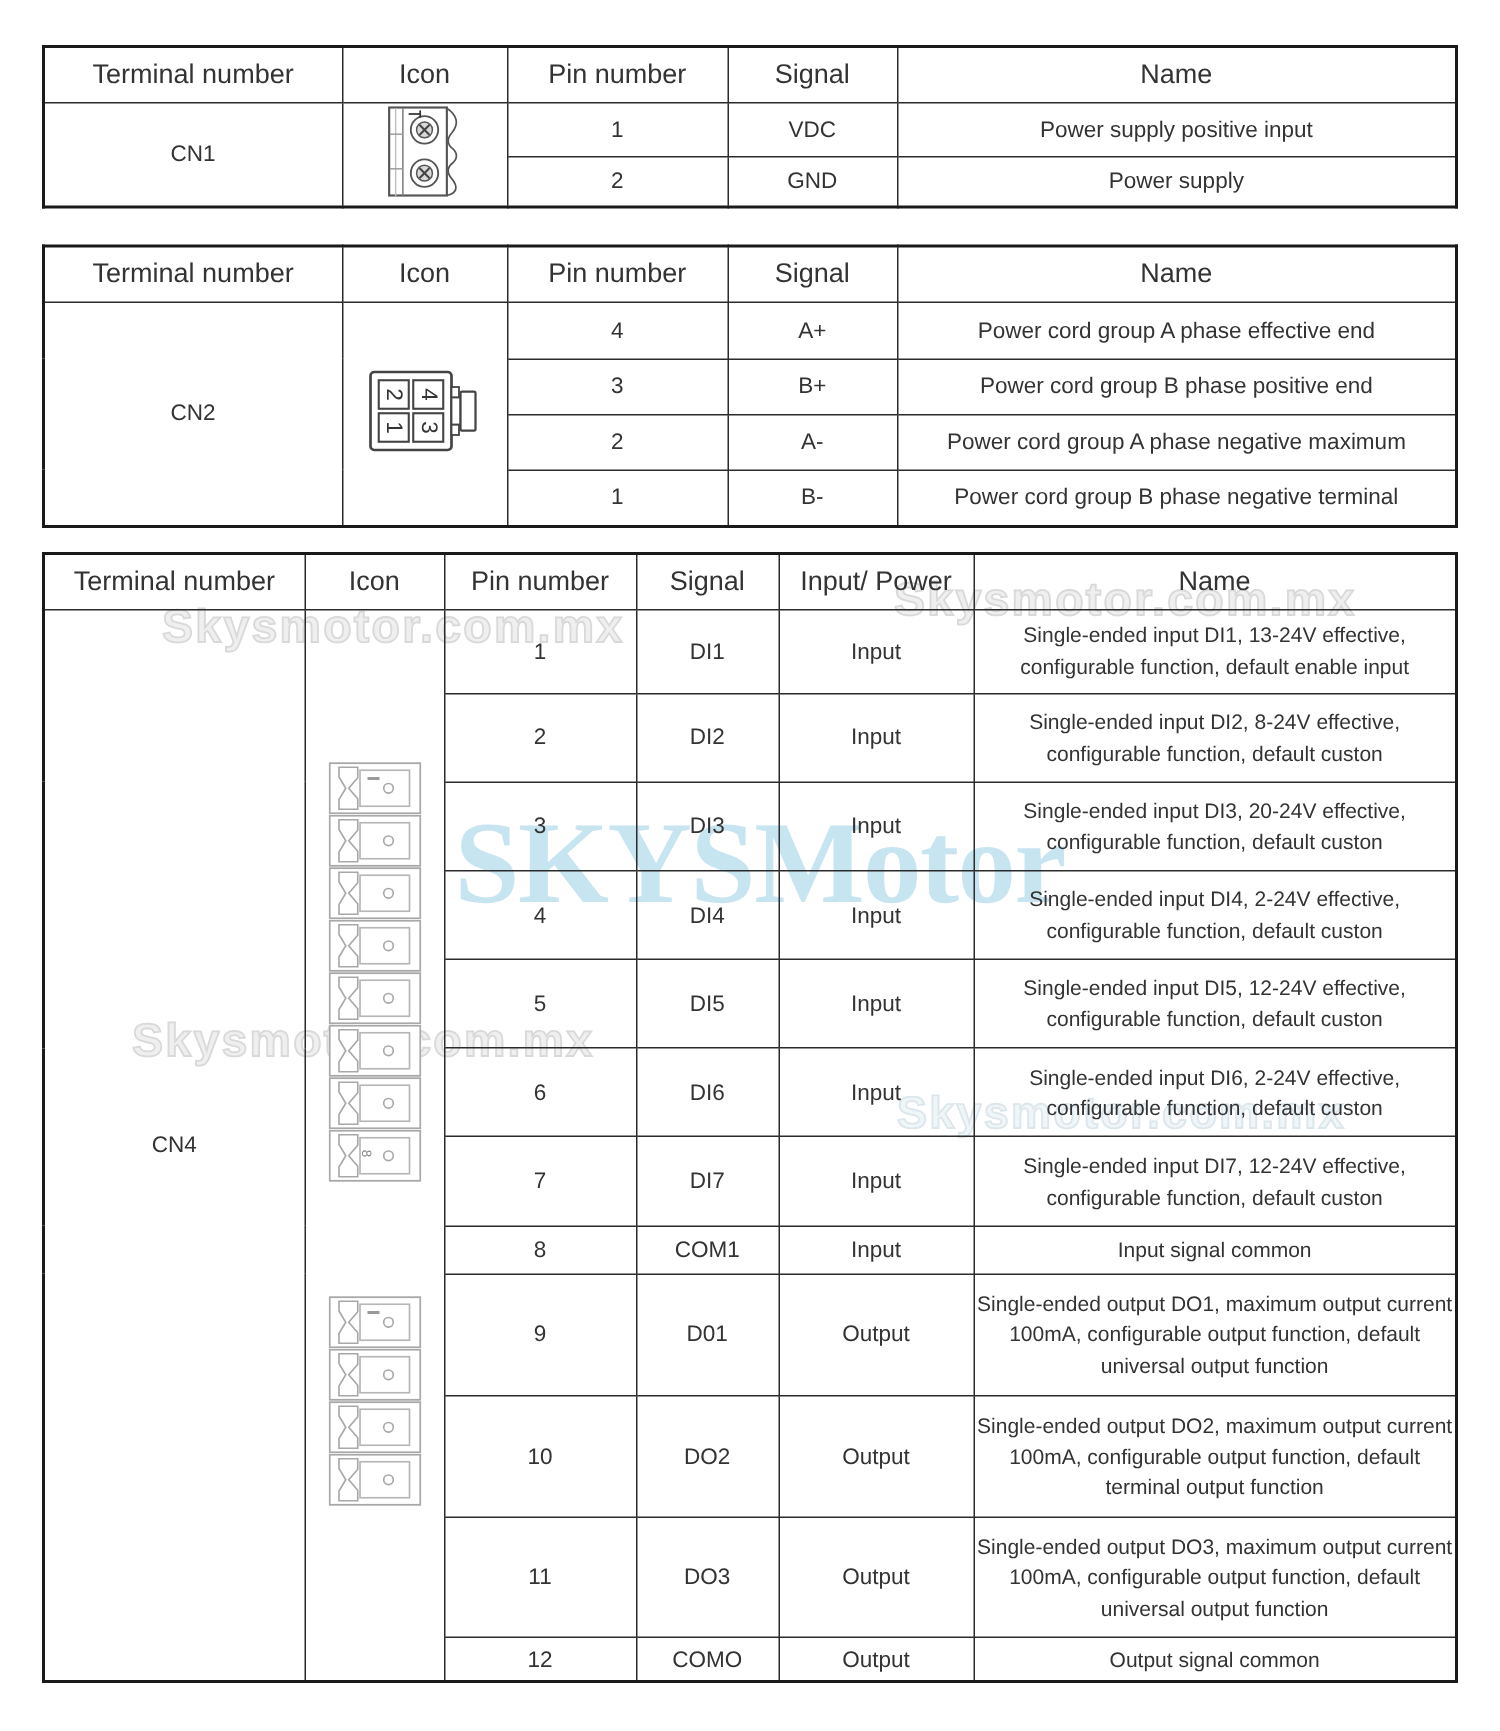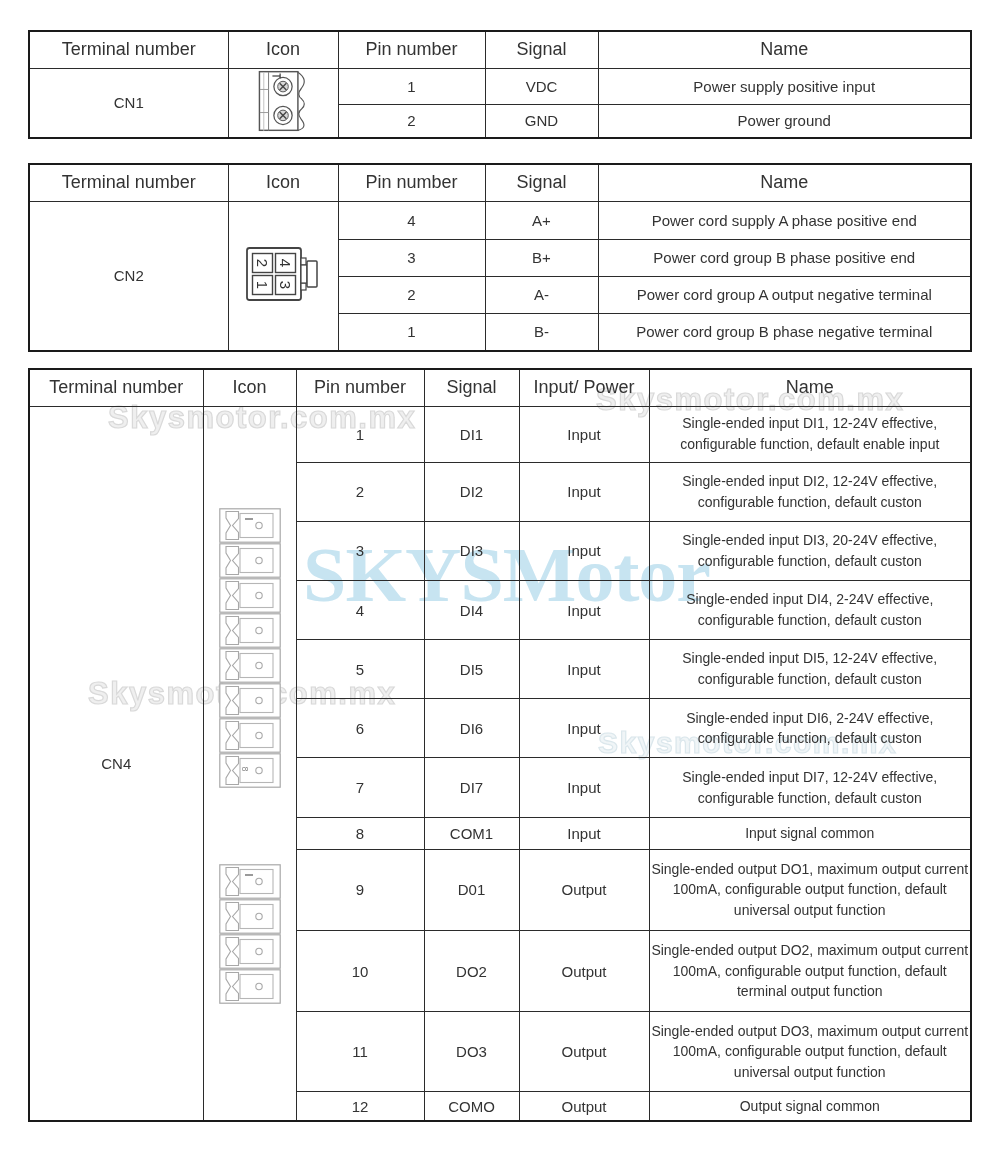--- a/index.html
+++ b/index.html
@@ -104,21 +104,21 @@
             <line x1="23" y1="3.5" x2="23" y2="8.5" stroke="#333" stroke-width="1.2"></line>
           </svg>
         </td>
         <td>1</td>
         <td>VDC</td>
         <td class="namecol">Power supply positive input</td>
       </tr>
       <tr class="rh34">
         <td>2</td>
         <td>GND</td>
-        <td class="namecol">Power ground</td>
+        <td class="namecol">Power supply</td>
       </tr>
     </tbody>
   </table>
 
   <table class="ptable" style="top:163px;height:187px;">
     <colgroup>
         <col style="width:199px">
         <col style="width:110px">
         <col style="width:147px">
         <col style="width:113px">
@@ -148,31 +148,31 @@
             <text x="17.5" y="40" transform="rotate(90 17.5 40)" font-size="15" fill="#333" text-anchor="middle" dominant-baseline="central">1</text>
             <text x="40.5" y="40" transform="rotate(90 40.5 40)" font-size="15" fill="#333" text-anchor="middle" dominant-baseline="central">3</text>
             <rect x="56" y="13" width="5" height="7" fill="#ffffff" stroke="#444" stroke-width="1.2"></rect>
             <rect x="56" y="38" width="5" height="7" fill="#ffffff" stroke="#444" stroke-width="1.2"></rect>
             <rect x="56" y="20" width="6" height="18" fill="#ffffff" stroke="#444" stroke-width="1.2"></rect>
             <rect x="62" y="16" width="10" height="26" rx="1" fill="#ffffff" stroke="#444" stroke-width="1.5"></rect>
           </svg>
         </td>
         <td>4</td>
         <td>A+</td>
-        <td class="namecol">Power cord supply A phase positive end</td>
+        <td class="namecol">Power cord group A phase effective end</td>
       </tr>
       <tr class="rh375">
         <td>3</td>
         <td>B+</td>
         <td class="namecol">Power cord group B phase positive end</td>
       </tr>
       <tr class="rh375">
         <td>2</td>
         <td>A-</td>
-        <td class="namecol">Power cord group A output negative terminal</td>
+        <td class="namecol">Power cord group A phase negative maximum</td>
       </tr>
       <tr class="rh38">
         <td>1</td>
         <td>B-</td>
         <td class="namecol">Power cord group B phase negative terminal</td>
       </tr>
     </tbody>
   </table>
 
   <table class="ptable" style="top:368px;height:754px;">
@@ -262,27 +262,27 @@
             <div class="tcell">
                 <svg width="62" height="35">
                   <use href="#term-cell"></use>
                 </svg>
               </div>
           </div>
         </td>
         <td>1</td>
         <td>DI1</td>
         <td>Input</td>
-        <td class="namecol3">Single-ended input DI1, 12-24V effective, configurable function, default enable input</td>
+        <td class="namecol3">Single-ended input DI1, 13-24V effective, configurable function, default enable input</td>
       </tr>
       <tr class="rh59">
         <td>2</td>
         <td>DI2</td>
         <td>Input</td>
-        <td class="namecol3">Single-ended input DI2, 12-24V effective, configurable function, default custon</td>
+        <td class="namecol3">Single-ended input DI2, 8-24V effective, configurable function, default custon</td>
       </tr>
       <tr class="rh59">
         <td>3</td>
         <td>DI3</td>
         <td>Input</td>
         <td class="namecol3">Single-ended input DI3, 20-24V effective, configurable function, default custon</td>
       </tr>
       <tr class="rh59">
         <td>4</td>
         <td>DI4</td>

